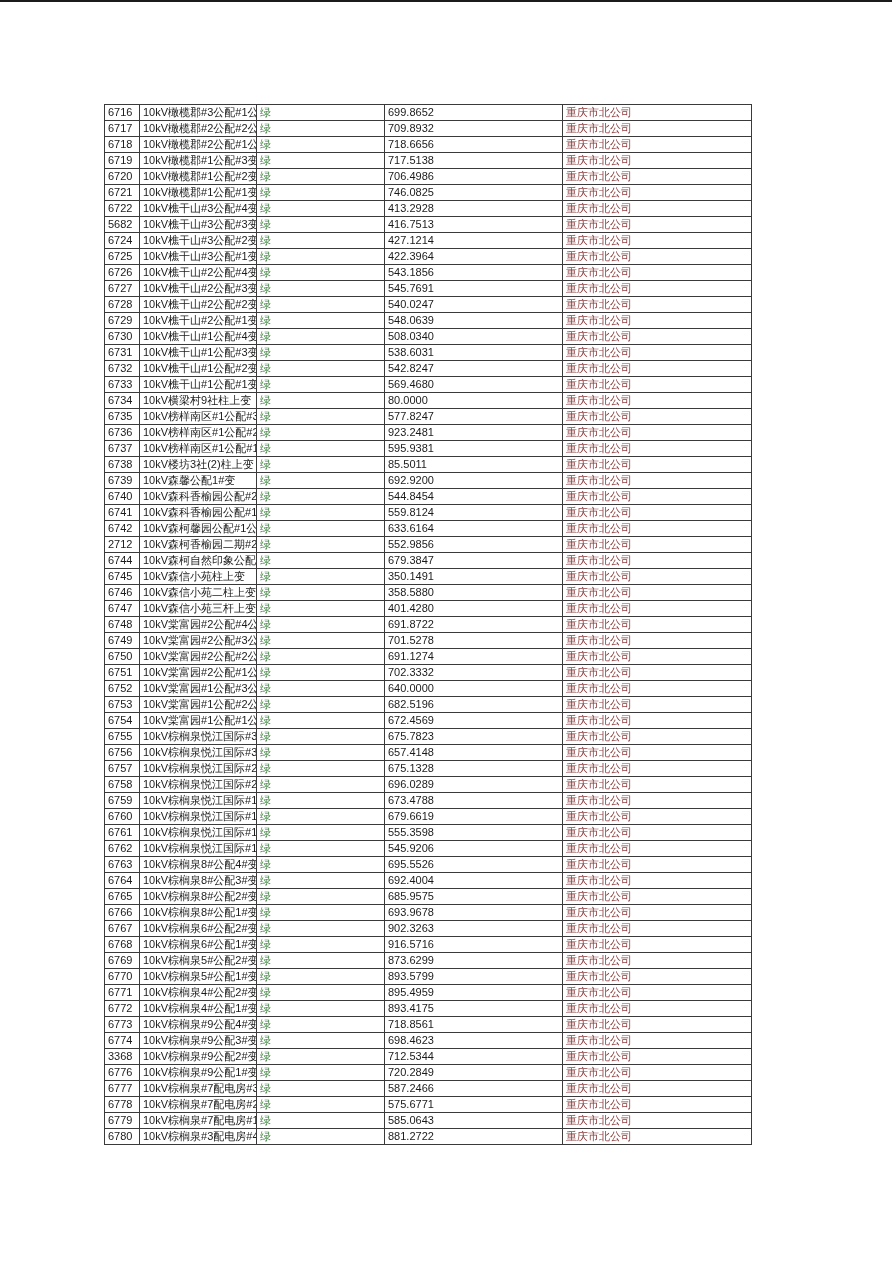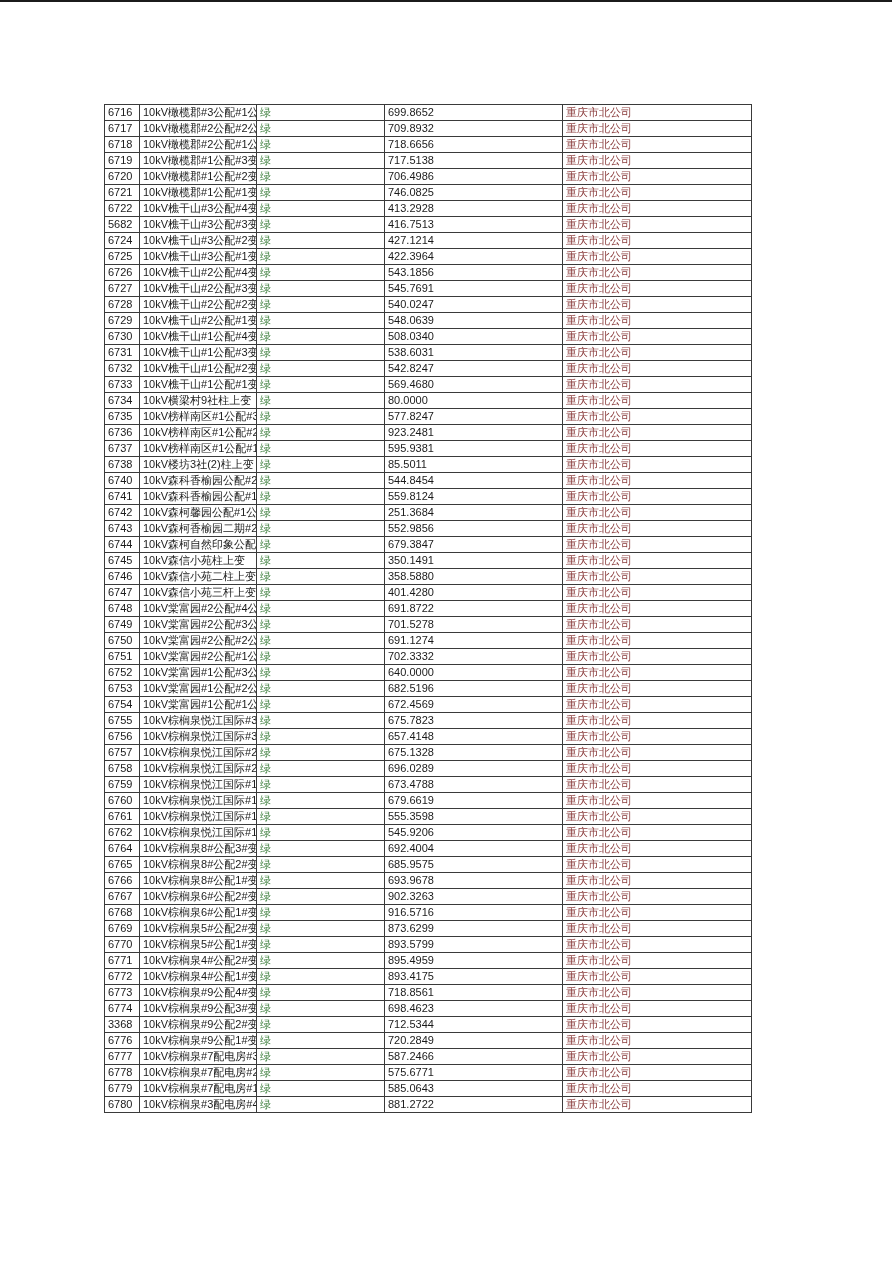--- a/index.html
+++ b/index.html
@@ -208,42 +208,49 @@
     <td class="c-company">重庆市北公司</td>
   </tr>
       <tr>
     <td class="c-id">6738</td>
     <td class="c-name">10kV楼坊3社(2)柱上变</td>
     <td class="c-status">绿</td>
     <td class="c-value">85.5011</td>
     <td class="c-company">重庆市北公司</td>
   </tr>
       <tr>
+    <td class="c-id">6739</td>
+    <td class="c-name">10kV森馨公配1#变</td>
+    <td class="c-status">绿</td>
+    <td class="c-value">692.9200</td>
+    <td class="c-company">重庆市北公司</td>
+  </tr>
+      <tr>
     <td class="c-id">6740</td>
     <td class="c-name">10kV森科香榆园公配#2公变</td>
     <td class="c-status">绿</td>
     <td class="c-value">544.8454</td>
     <td class="c-company">重庆市北公司</td>
   </tr>
       <tr>
     <td class="c-id">6741</td>
     <td class="c-name">10kV森科香榆园公配#1公变</td>
     <td class="c-status">绿</td>
     <td class="c-value">559.8124</td>
     <td class="c-company">重庆市北公司</td>
   </tr>
       <tr>
     <td class="c-id">6742</td>
     <td class="c-name">10kV森柯馨园公配#1公变</td>
     <td class="c-status">绿</td>
-    <td class="c-value">251.3684</td>
-    <td class="c-company">重庆市北公司</td>
-  </tr>
-      <tr>
-    <td class="c-id">6743</td>
+    <td class="c-value">633.6164</td>
+    <td class="c-company">重庆市北公司</td>
+  </tr>
+      <tr>
+    <td class="c-id">2712</td>
     <td class="c-name">10kV森柯香榆园二期#2变压</td>
     <td class="c-status">绿</td>
     <td class="c-value">552.9856</td>
     <td class="c-company">重庆市北公司</td>
   </tr>
       <tr>
     <td class="c-id">6744</td>
     <td class="c-name">10kV森柯自然印象公配#1变</td>
     <td class="c-status">绿</td>
     <td class="c-value">679.3847</td>
@@ -366,20 +373,27 @@
     <td class="c-name">10kV棕榈泉悦江国际#1公配</td>
     <td class="c-status">绿</td>
     <td class="c-value">555.3598</td>
     <td class="c-company">重庆市北公司</td>
   </tr>
       <tr>
     <td class="c-id">6762</td>
     <td class="c-name">10kV棕榈泉悦江国际#1公配</td>
     <td class="c-status">绿</td>
     <td class="c-value">545.9206</td>
+    <td class="c-company">重庆市北公司</td>
+  </tr>
+      <tr>
+    <td class="c-id">6763</td>
+    <td class="c-name">10kV棕榈泉8#公配4#变</td>
+    <td class="c-status">绿</td>
+    <td class="c-value">695.5526</td>
     <td class="c-company">重庆市北公司</td>
   </tr>
       <tr>
     <td class="c-id">6764</td>
     <td class="c-name">10kV棕榈泉8#公配3#变</td>
     <td class="c-status">绿</td>
     <td class="c-value">692.4004</td>
     <td class="c-company">重庆市北公司</td>
   </tr>
       <tr>

